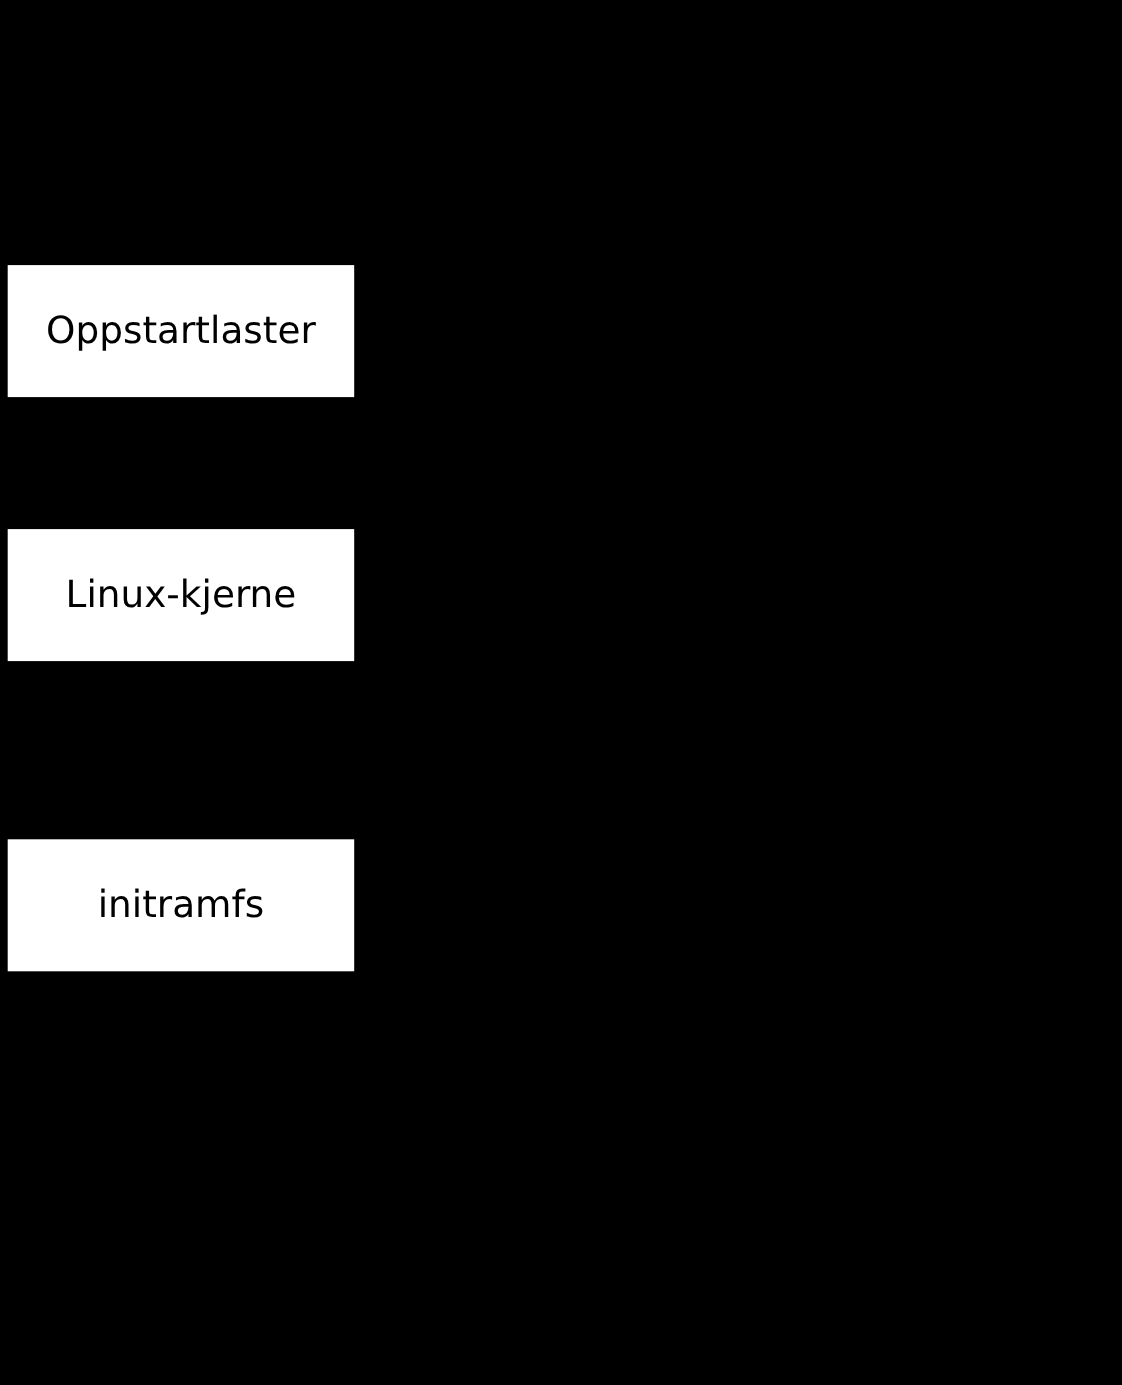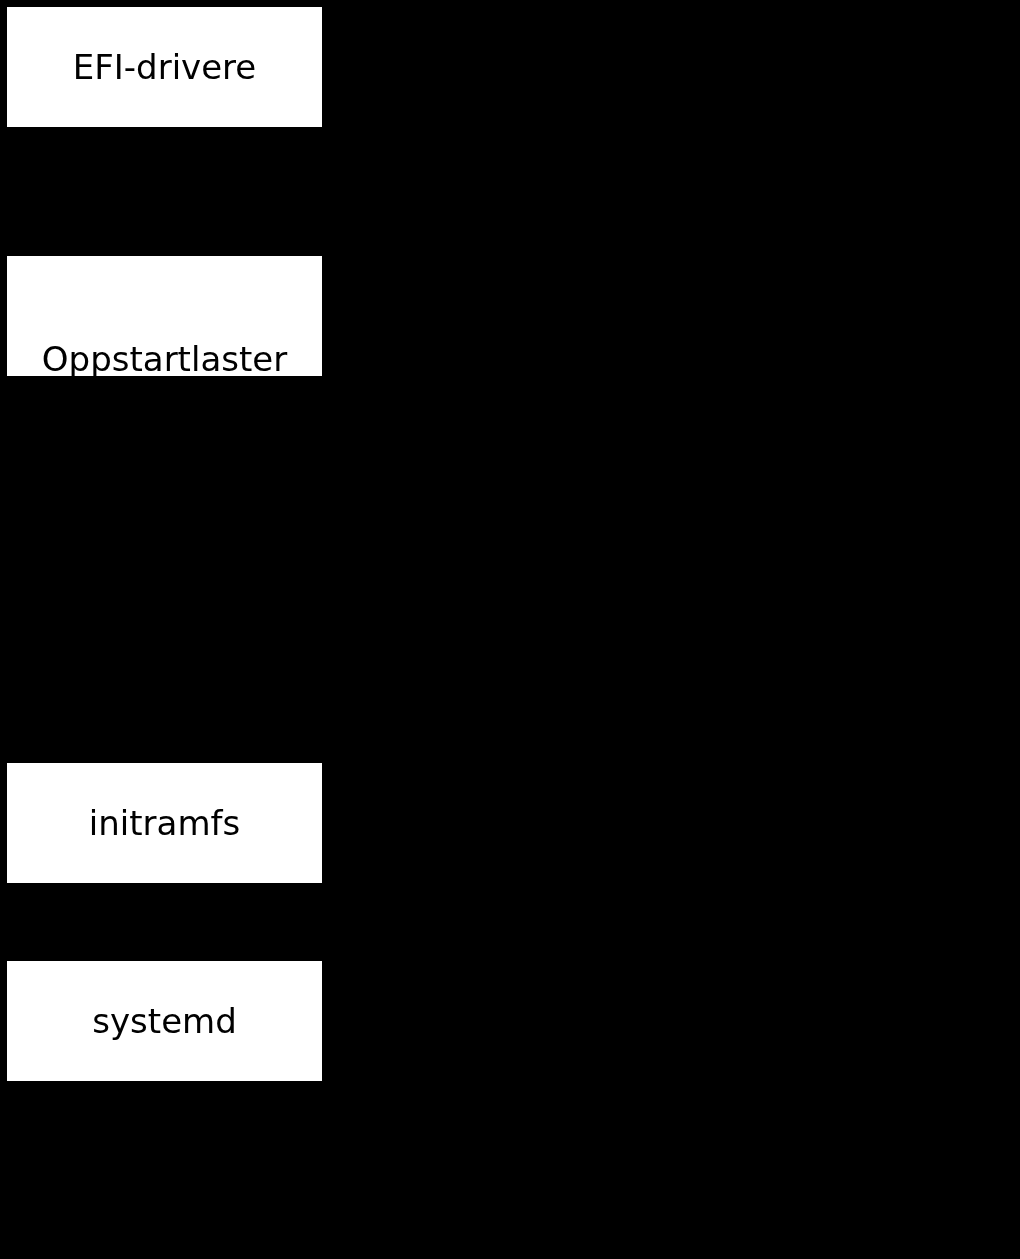--- a/index.html
+++ b/index.html
@@ -35,40 +35,37 @@
     color: #000000;
     font-family: "DejaVu Sans", sans-serif;
     font-size: 34px;
     font-weight: 400;
     line-height: 1;
     letter-spacing: 0px;
     white-space: nowrap;
     text-align: center;
   }
   .n0 { top: 7px; }
-  .n1 { top: 256px; align-items: flex-end; }
+  .n1 { top: 241px; }
   .n2 { top: 481px; }
   .n3 { top: 763px; }
   .n4 { top: 961px; }
 </style>
 </head>
 <body>
 
 <div id="canvas">
 
-  <div class="node-box n0">
-    <span class="node-label">EFI-drivere</span>
-  </div>
 
   <div class="node-box n1">
     <span class="node-label">Oppstartlaster</span>
   </div>
 
+  <div class="node-box n2">
+    <span class="node-label">Linux-kjerne</span>
+  </div>
 
   <div class="node-box n3">
     <span class="node-label">initramfs</span>
   </div>
 
-  <div class="node-box n4">
-    <span class="node-label">systemd</span>
-  </div>
 
 </div>
 
 </body></html>

